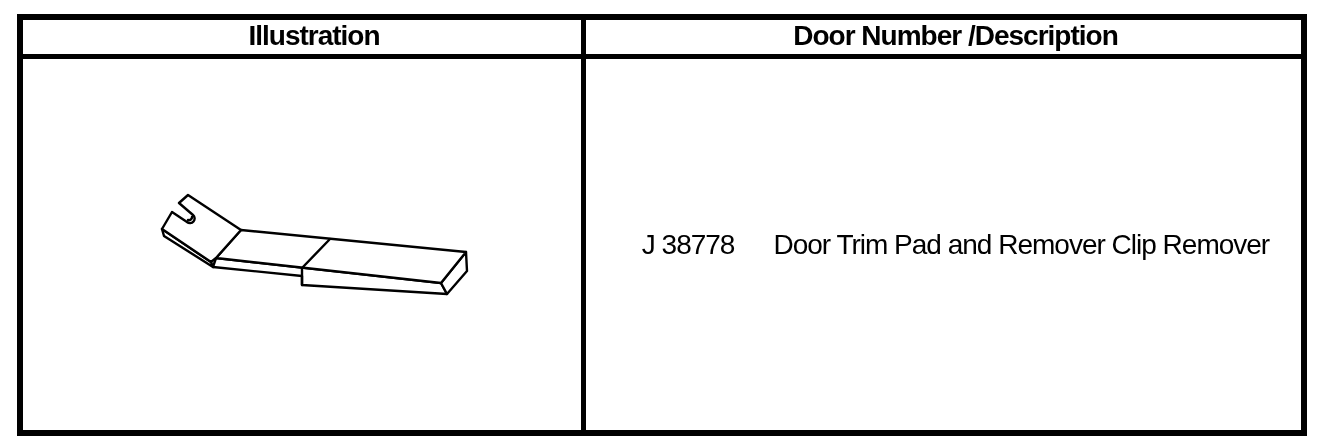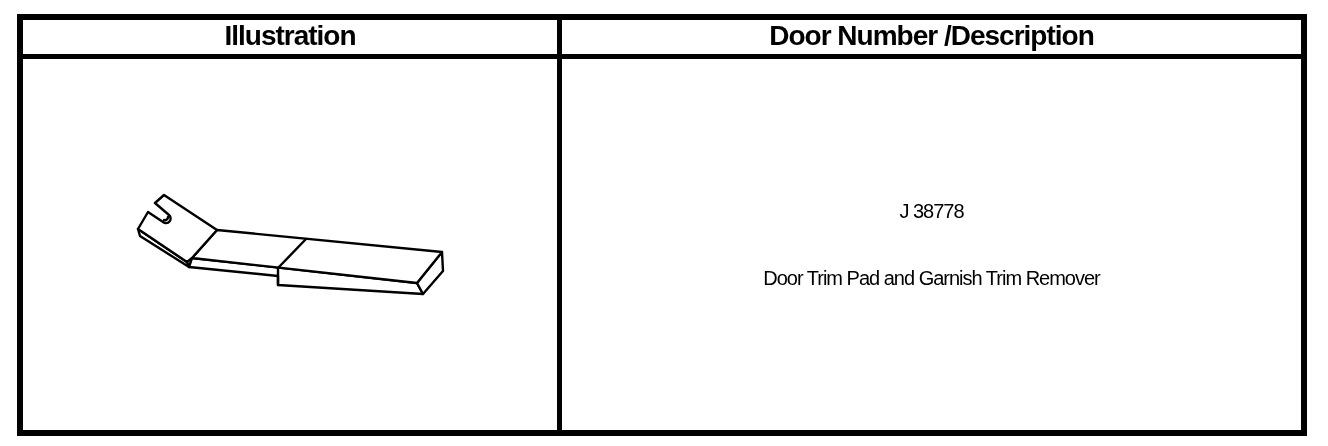--- a/index.html
+++ b/index.html
@@ -36,40 +36,41 @@
   }
   .body-row {
     display: flex;
     flex: 1 1 auto;
     min-height: 0;
   }
   .cell {
     display: flex;
     align-items: center;
     justify-content: center;
+    margin-left: 24px;
   }
   .cell.left {
     width: 539px;
     flex: 0 0 539px;
     border-right: 5px solid var(--border-color);
   }
   .cell.right {
     flex: 1 1 auto;
   }
   .header-cell {
     font-size: 28px;
     font-weight: bold;
     letter-spacing: -1px;
     line-height: 28px;
     padding-bottom: 2px;
   }
   .part-cell {
-    flex-direction: column;
+    flex-direction: row;
     gap: 39px;
-    font-size: 20px;
+    font-size: 28px;
     letter-spacing: -1px;
     line-height: 28px;
     text-align: center;
   }
   .tool-svg {
     display: block;
   }
   .tool-svg path {
     stroke: var(--border-color);
     stroke-width: 2.4;
@@ -110,17 +111,17 @@
         <path class="face" d="M36,9 L27,17 L41,29 A4.6,4.6 0 0 1 35,36 L20,26 L10,43 L59,76 L64,72 L89,44 Z"></path>
 
         <path class="line" d="M178,53 L150,82 L150,99"></path>
 
         <path class="line" d="M40,31 A3,3 0 0 1 36,34"></path>
       </svg>
     </div>
 
     <div class="cell right part-cell">
       <div>J 38778</div>
-      <div>Door Trim Pad and Garnish Trim Remover</div>
+      <div>Door Trim Pad and Remover Clip Remover</div>
     </div>
 
   </div>
 </div>
 
 </body></html>

